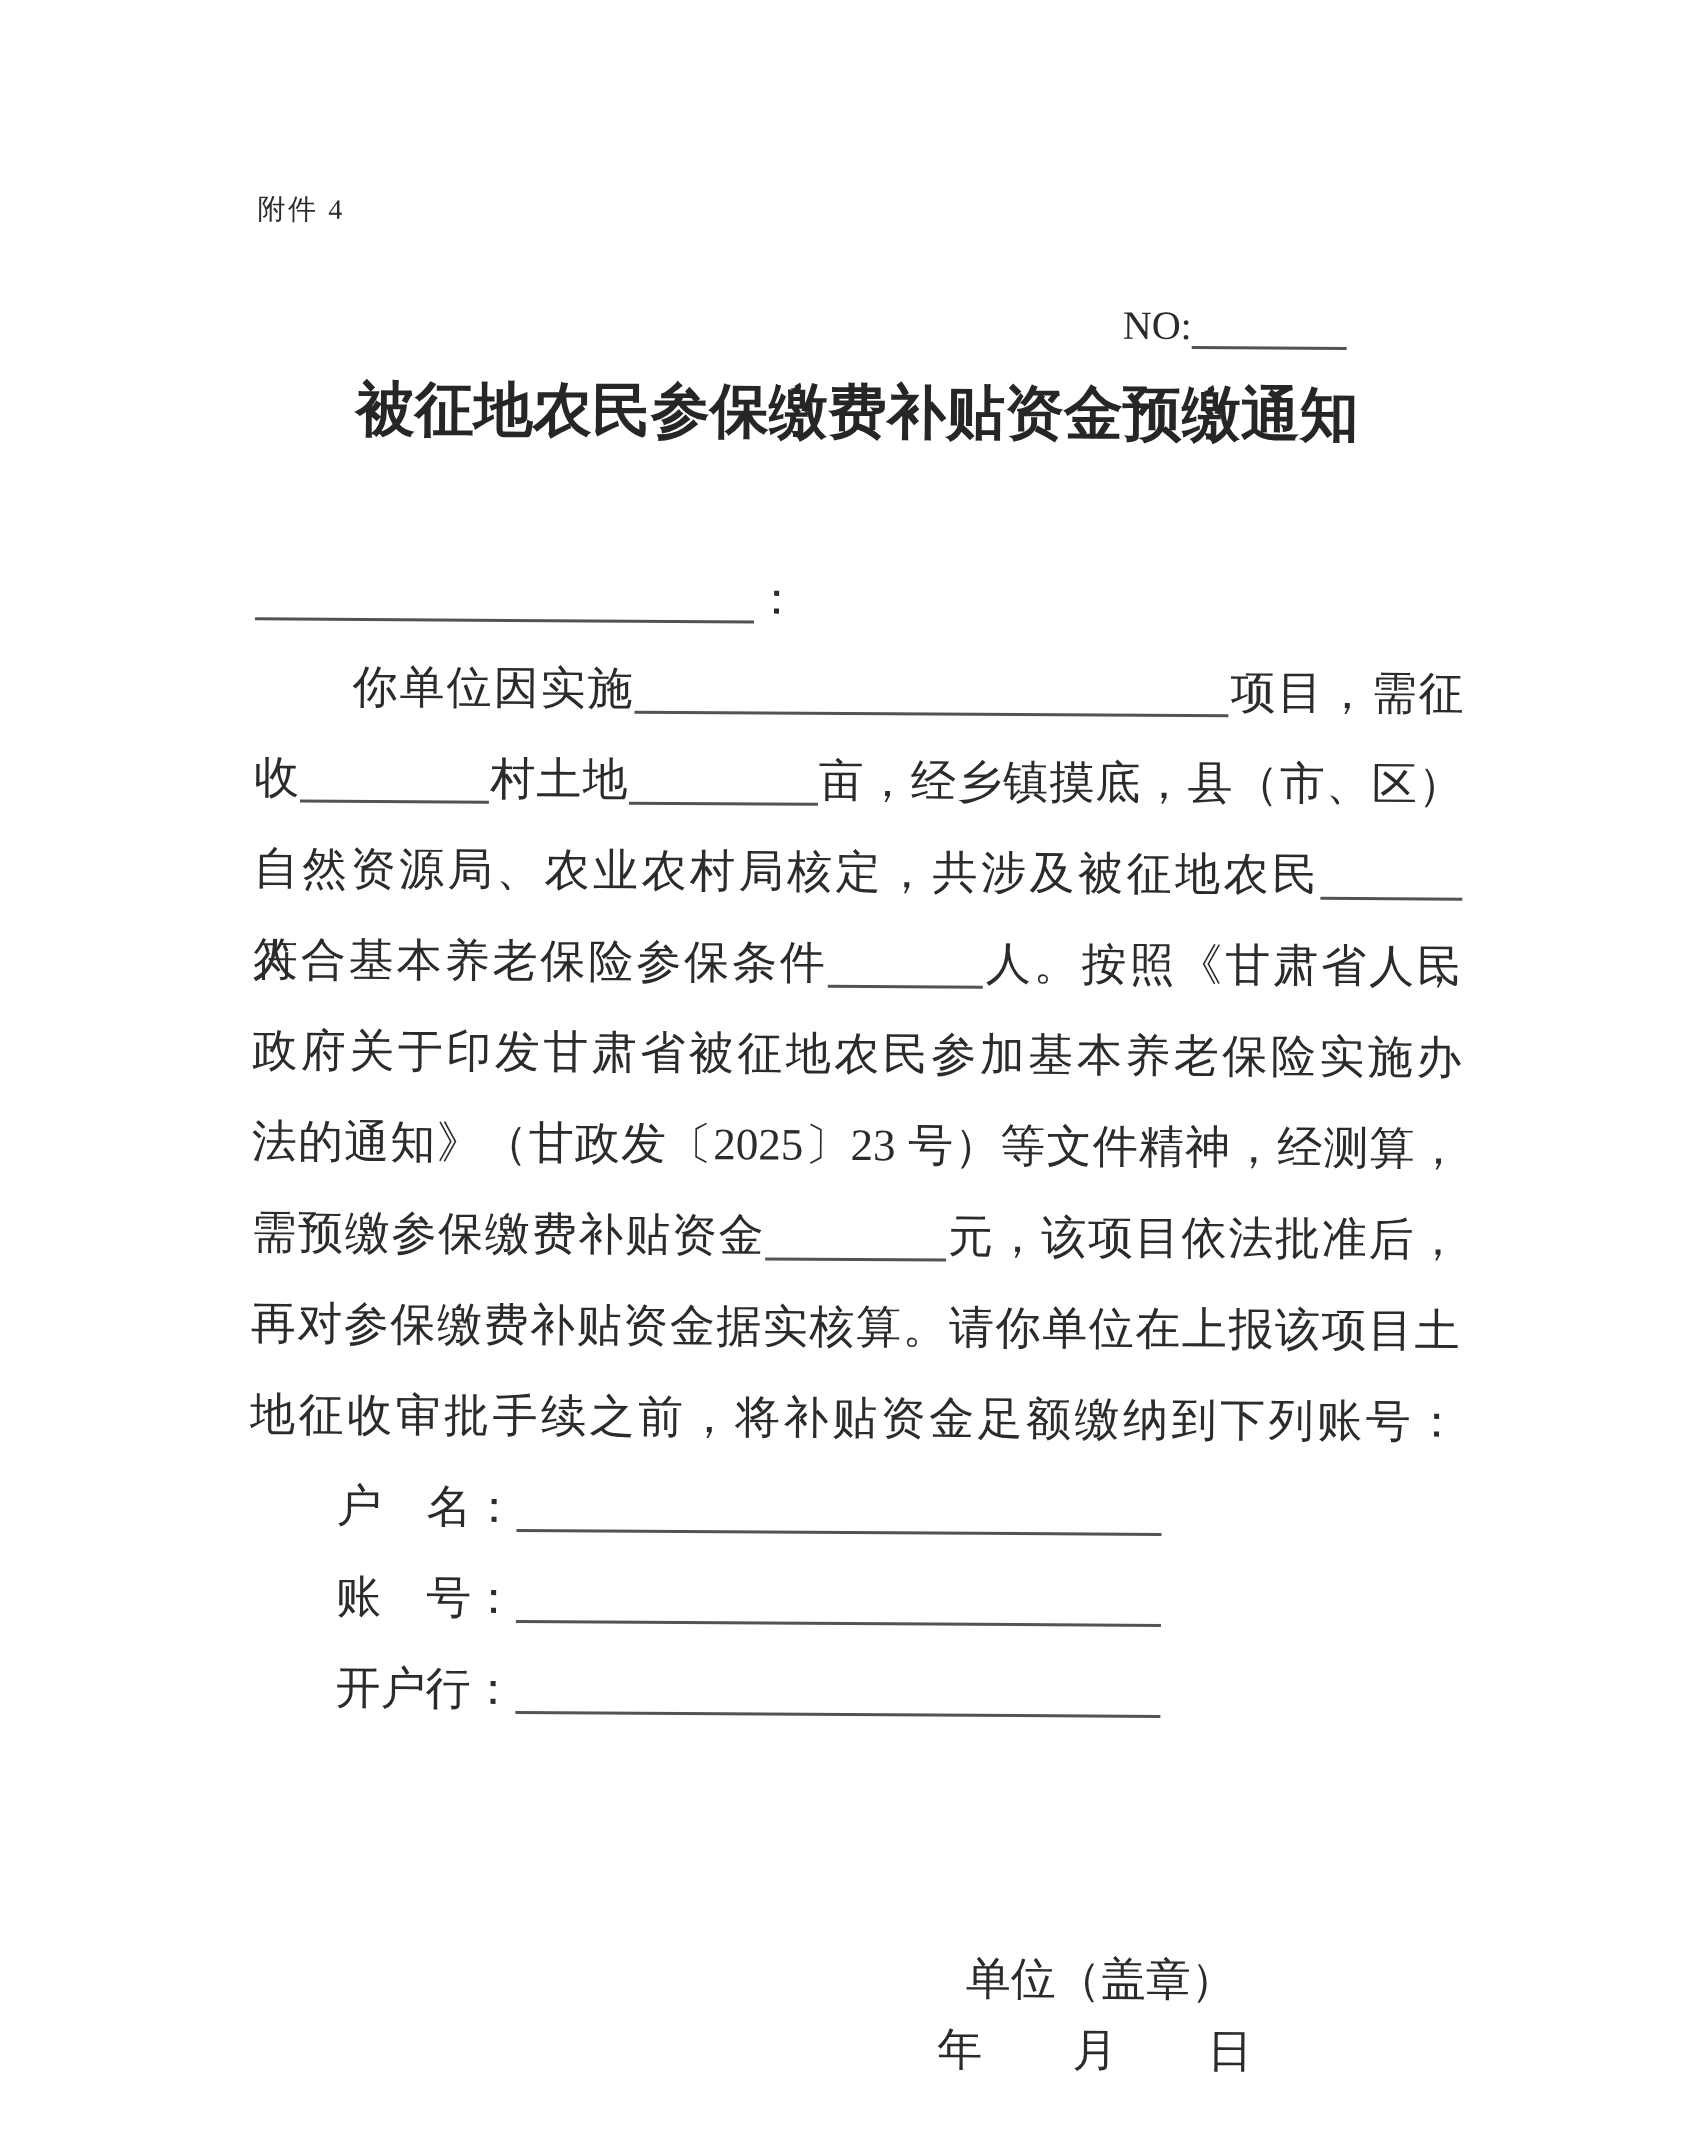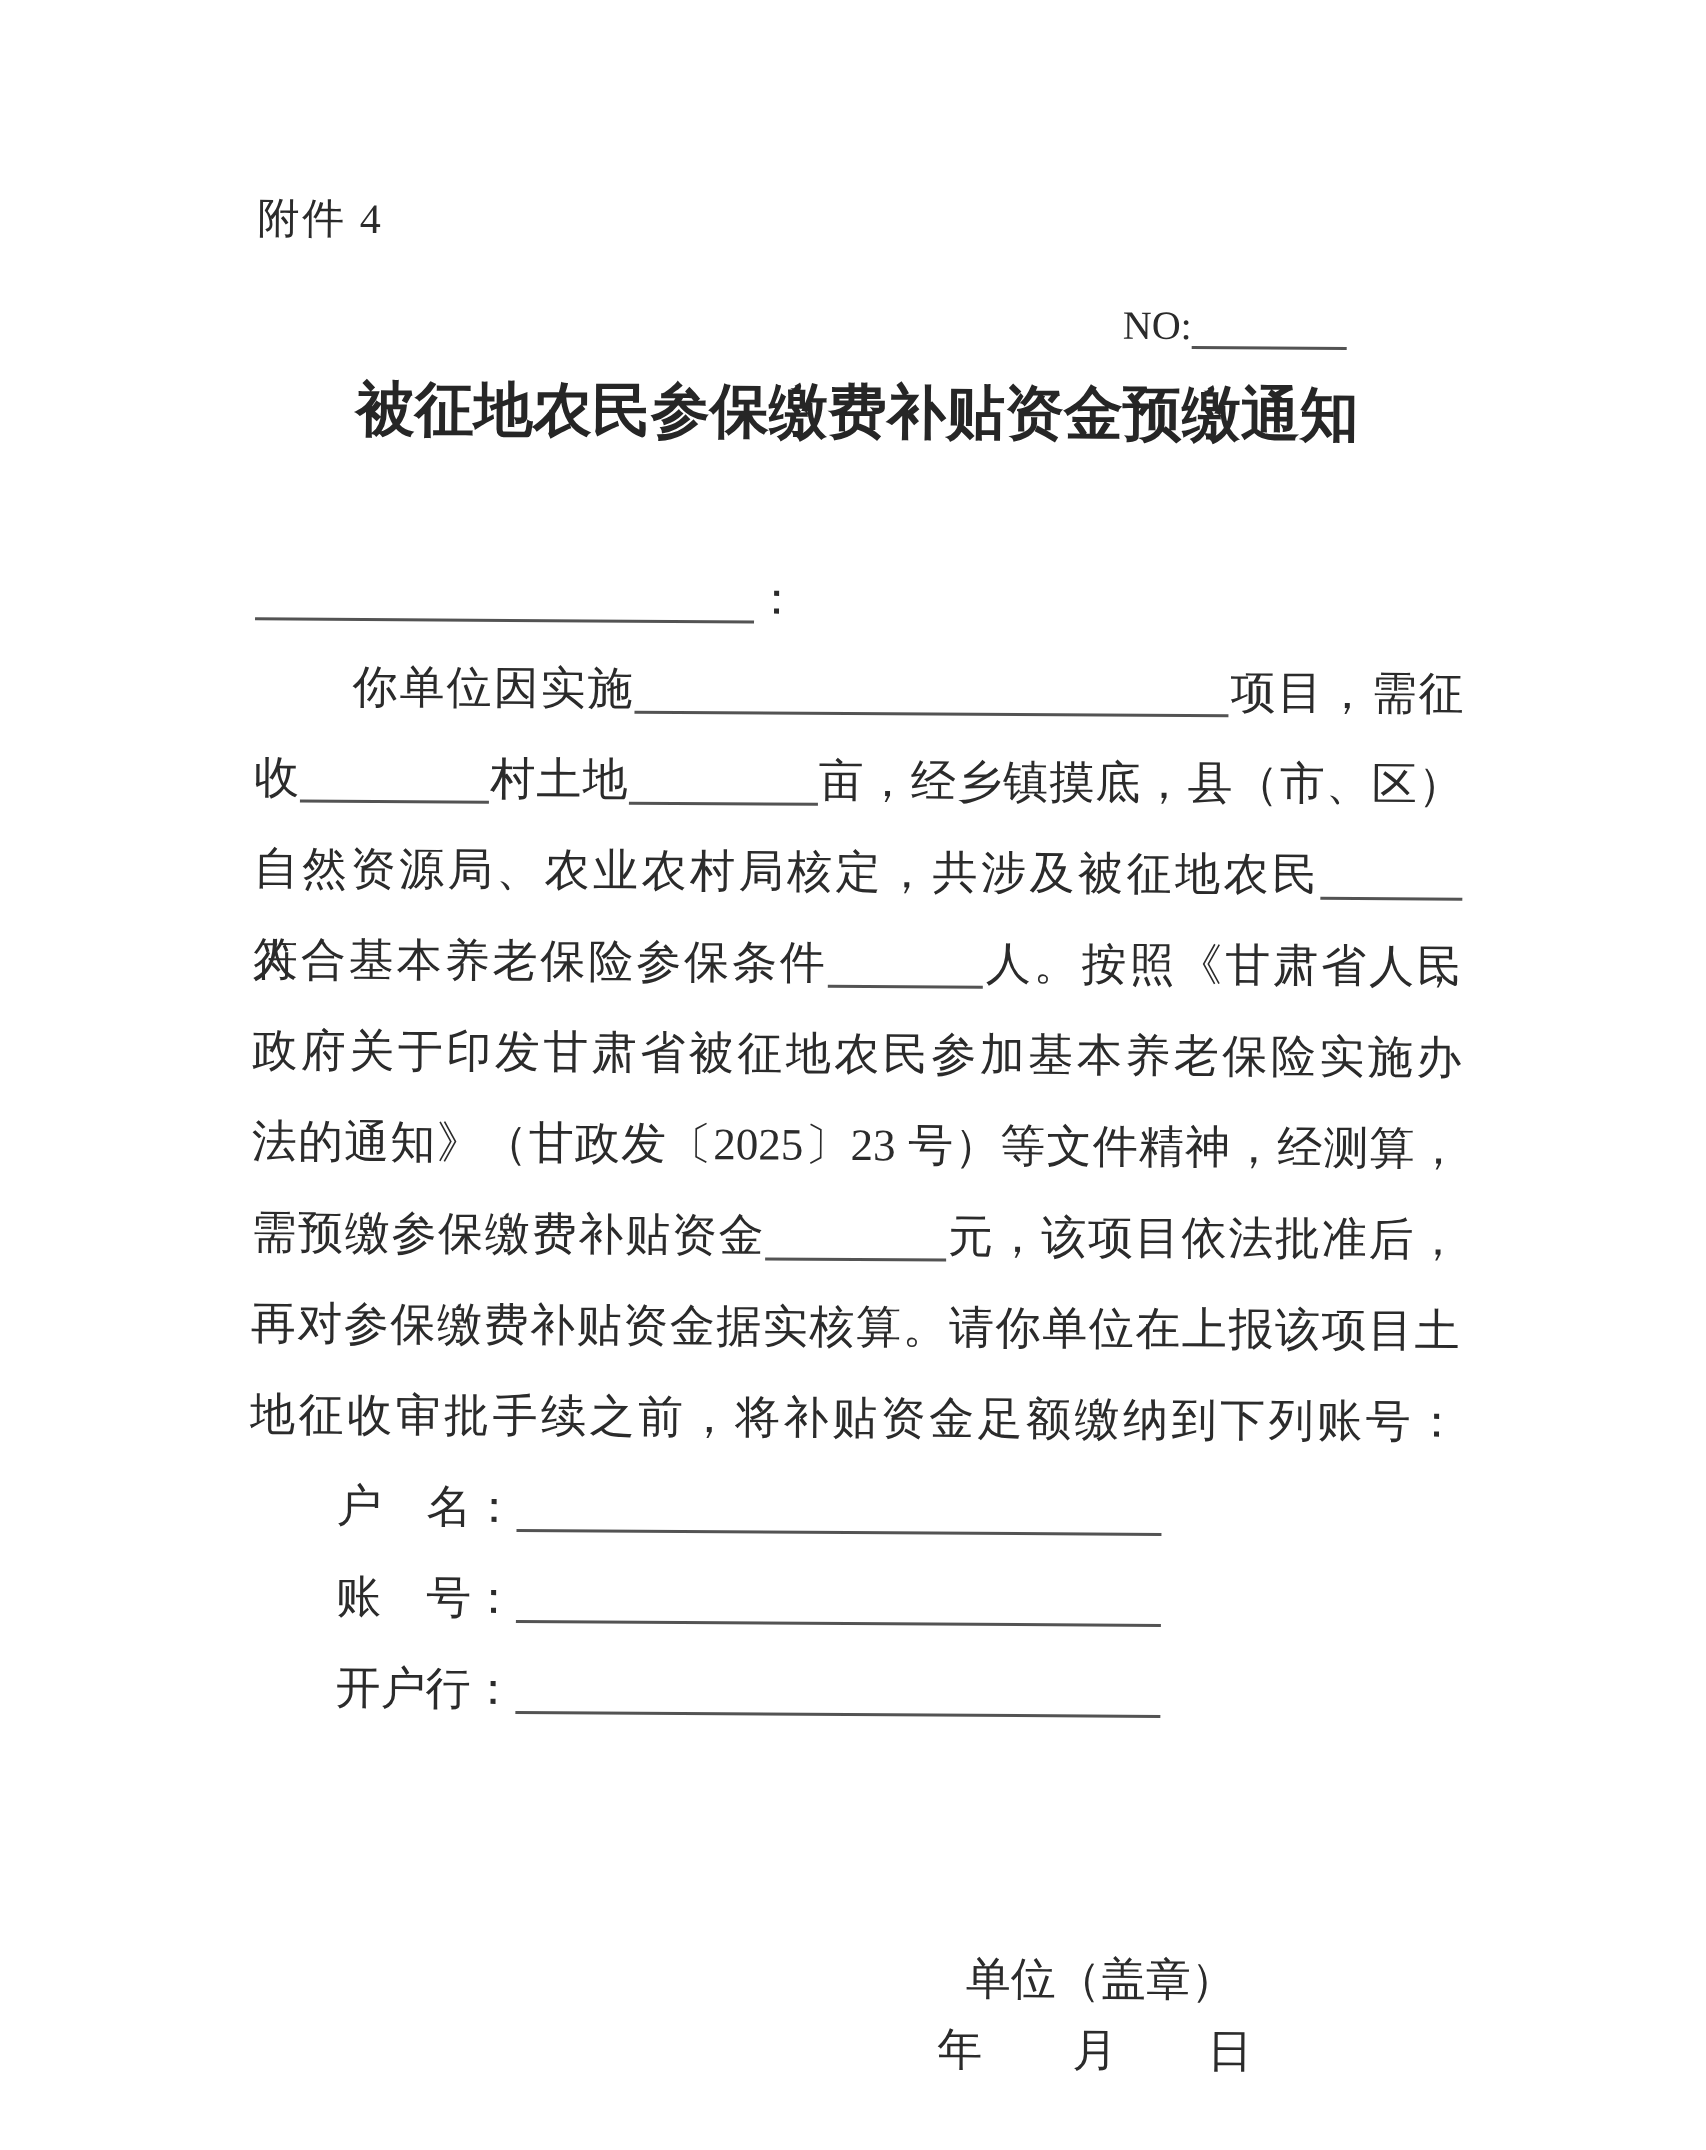--- a/index.html
+++ b/index.html
@@ -11,21 +11,21 @@
     color:#2b2b2b;
     overflow:hidden;
   }
   .tilt{
     position:absolute;left:0;top:0;width:100%;height:100%;
     transform:rotate(0.35deg);
     transform-origin:852px 1118px;
   }
   .attachment{
     position:absolute;left:252px;top:194px;
-    font-size:42px;letter-spacing:2.6px;white-space:nowrap;
+    font-size:28px;letter-spacing:2.6px;white-space:nowrap;
   }
   .no-line{
     position:absolute;left:1118px;top:300px;
     font-size:40px;white-space:nowrap;
   }
   .blank{
     display:inline-block;
     border-bottom:3px solid #535353;
     height:0.55em;
     margin-bottom:-10.3px;

